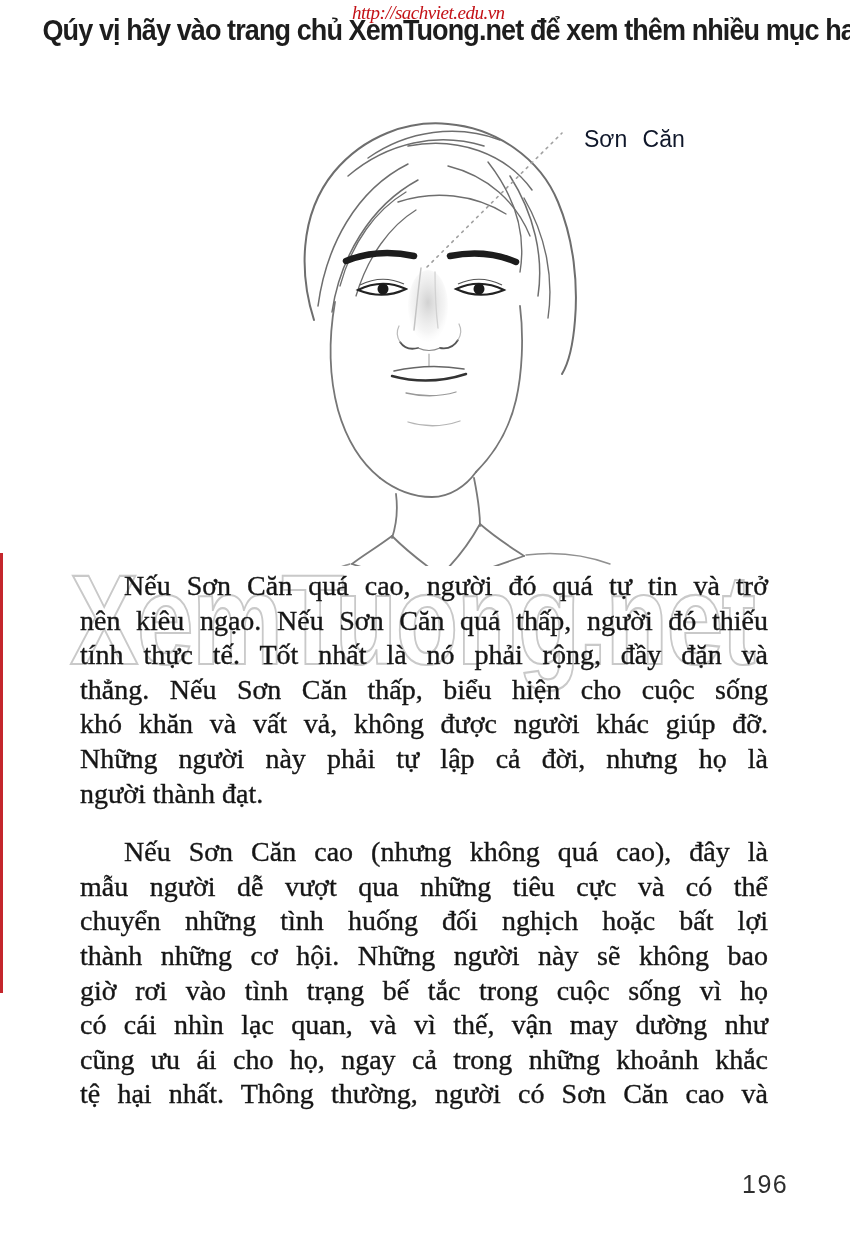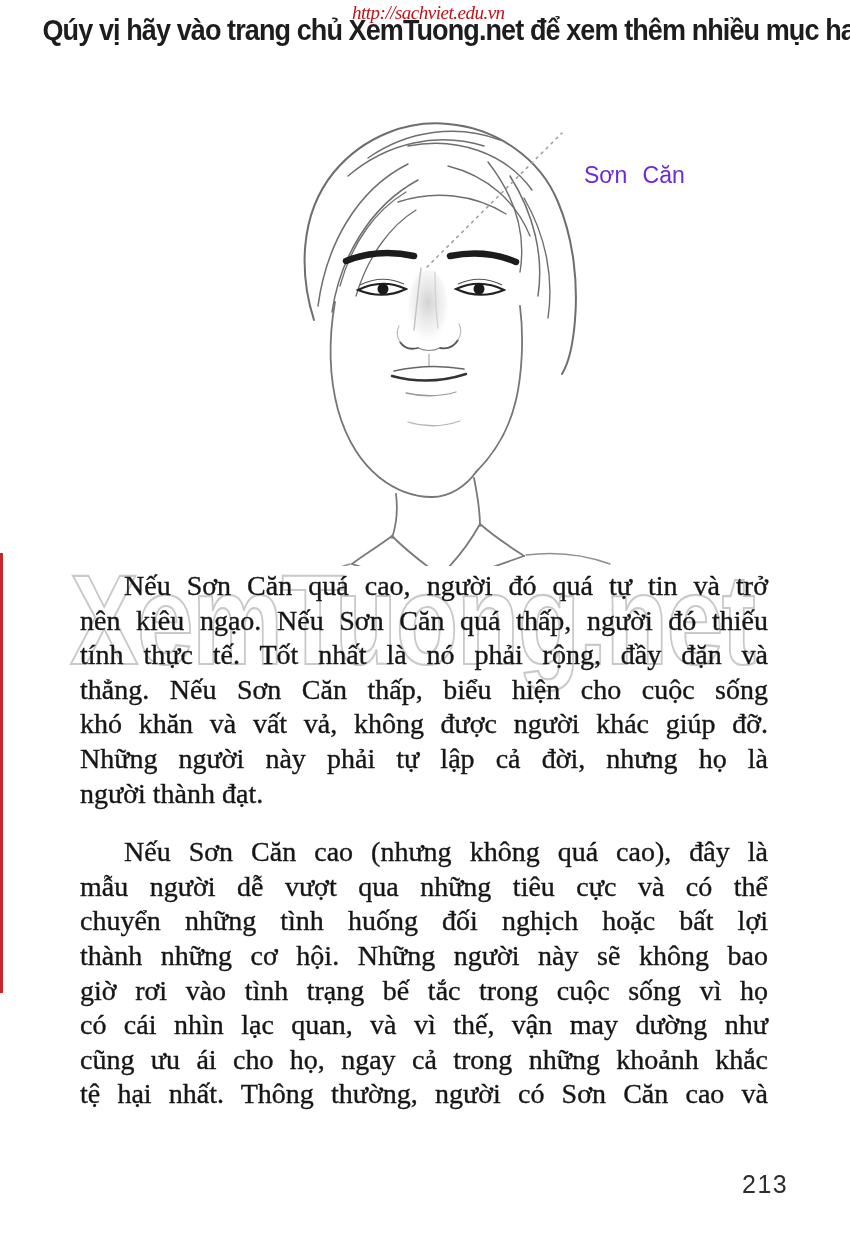--- a/index.html
+++ b/index.html
@@ -21,22 +21,22 @@
   }
   
   .edge-line{
     position:absolute;left:0;top:553px;width:3px;height:440px;
     background:#c4262c;z-index:4;
   }
   
   .face-wrap{position:absolute;left:248px;top:106px;width:364px;height:460px;z-index:2;}
   .figure-label{
     position:absolute;left:584px;top:126px;z-index:2;
-    font-family:"Liberation Sans",sans-serif;font-size:23px;color:#6d28d9;
-    word-spacing:9px;white-space:nowrap;margin-top:36px;
+    font-family:"Liberation Sans",sans-serif;font-size:23px;color:#0f172a;
+    word-spacing:9px;white-space:nowrap;
   }
   
   .watermark{
     position:absolute;top:556px;left:70px;z-index:1;white-space:nowrap;
     font-family:"Liberation Sans",sans-serif;font-weight:700;font-size:128px;line-height:1;
     letter-spacing:-2px;color:transparent;-webkit-text-stroke:2.2px #c9c9c9;
     transform:scaleX(0.80);transform-origin:left top;
   }
   
   .bodytext{position:absolute;top:569px;left:80px;width:688px;z-index:2;}
@@ -166,13 +166,13 @@
     <div class="line">mẫu người dễ vượt qua những tiêu cực và có thể</div>
     <div class="line">chuyển những tình huống đối nghịch hoặc bất lợi</div>
     <div class="line">thành những cơ hội. Những người này sẽ không bao</div>
     <div class="line">giờ rơi vào tình trạng bế tắc trong cuộc sống vì họ</div>
     <div class="line">có cái nhìn lạc quan, và vì thế, vận may dường như</div>
     <div class="line">cũng ưu ái cho họ, ngay cả trong những khoảnh khắc</div>
     <div class="line">tệ hại nhất. Thông thường, người có Sơn Căn cao và</div>
   </div>
 </div>
 
-<div class="page-number">213</div>
+<div class="page-number">196</div>
 
 </body></html>

